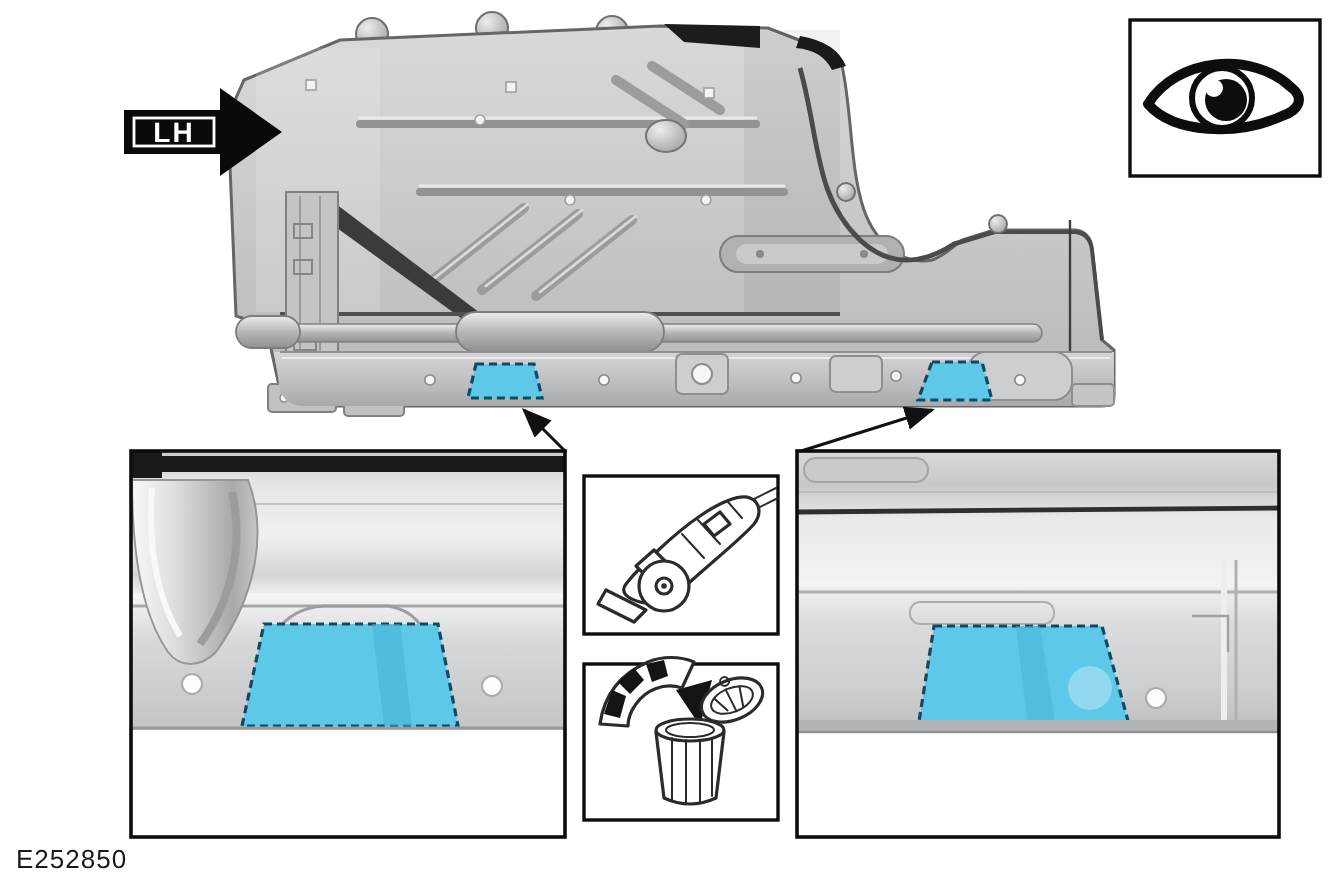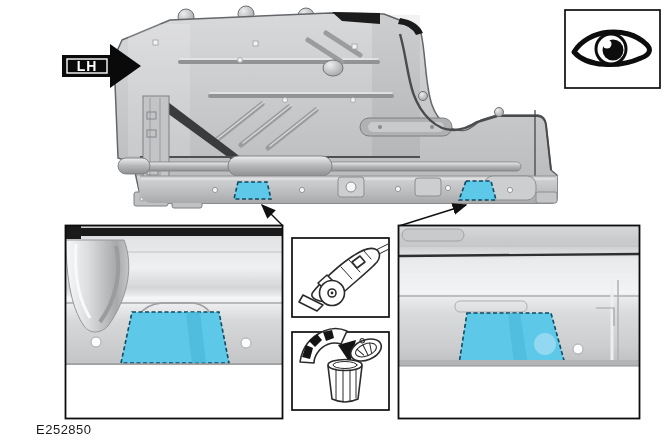--- a/index.html
+++ b/index.html
@@ -1,19 +1,19 @@
 <!DOCTYPE html>
 <html><head>
 <meta charset="utf-8">
 <style>
   html,body{margin:0;padding:0;background:#ffffff;}
   #canvas{position:relative;width:672px;height:442px;background:#ffffff;overflow:hidden;
           font-family:"Liberation Sans",sans-serif;padding-left:20px;}
   #art{position:absolute;left:0;top:0;}
-  .figure-id{position:absolute;left:8px;top:422px;font-size:13px;color:#1a1a1a;letter-spacing:0.5px;margin-left:28px;}
+  .figure-id{position:absolute;left:8px;top:422px;font-size:13px;color:#1a1a1a;letter-spacing:0.5px;}
   .lh-text{font-family:"Liberation Sans",sans-serif;font-size:14px;font-weight:bold;fill:#ffffff;letter-spacing:1px;}
   .hl{stroke:#0e4a63;stroke-dasharray:4 2.5;stroke-width:1.6;}
   .ln{stroke:#58595b;fill:none;}
   .box{fill:#ffffff;stroke:#0d0d0d;stroke-width:1.7;}
   .ico{fill:#ffffff;stroke:#2b2b2b;stroke-width:1.6;stroke-linejoin:round;stroke-linecap:round;}
   .ico-thin{fill:none;stroke:#2b2b2b;stroke-width:1;stroke-linecap:round;}
   .blk{fill:#141414;stroke:none;}
 </style>
 </head>
 <body>

